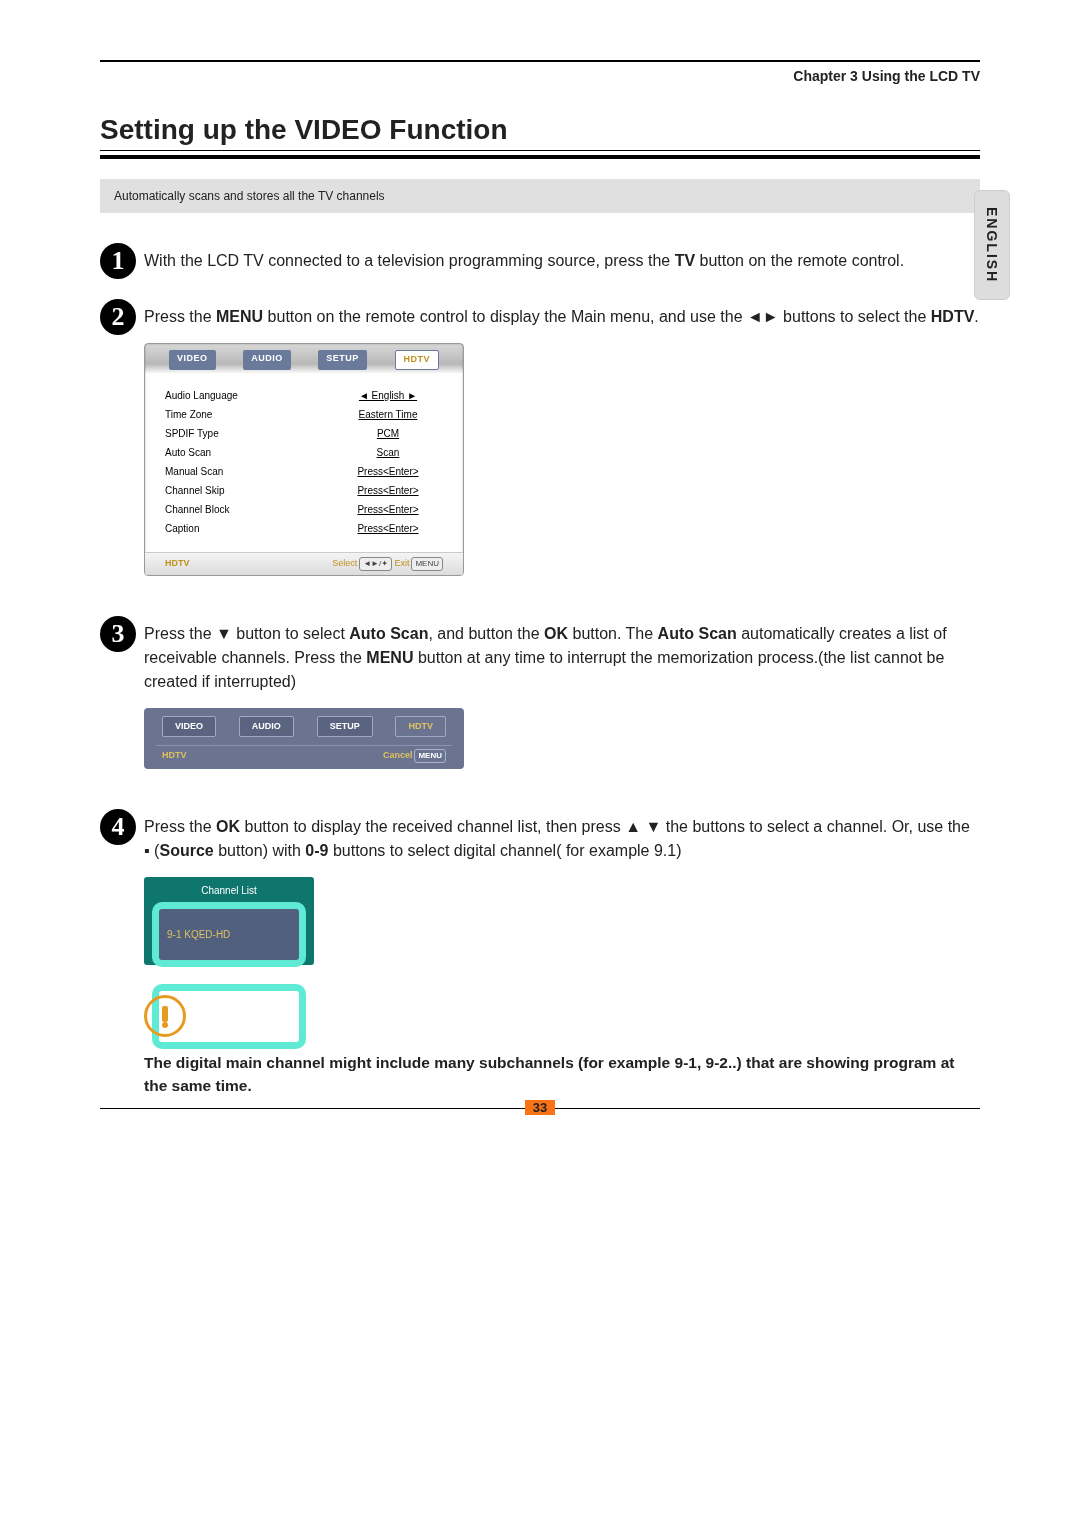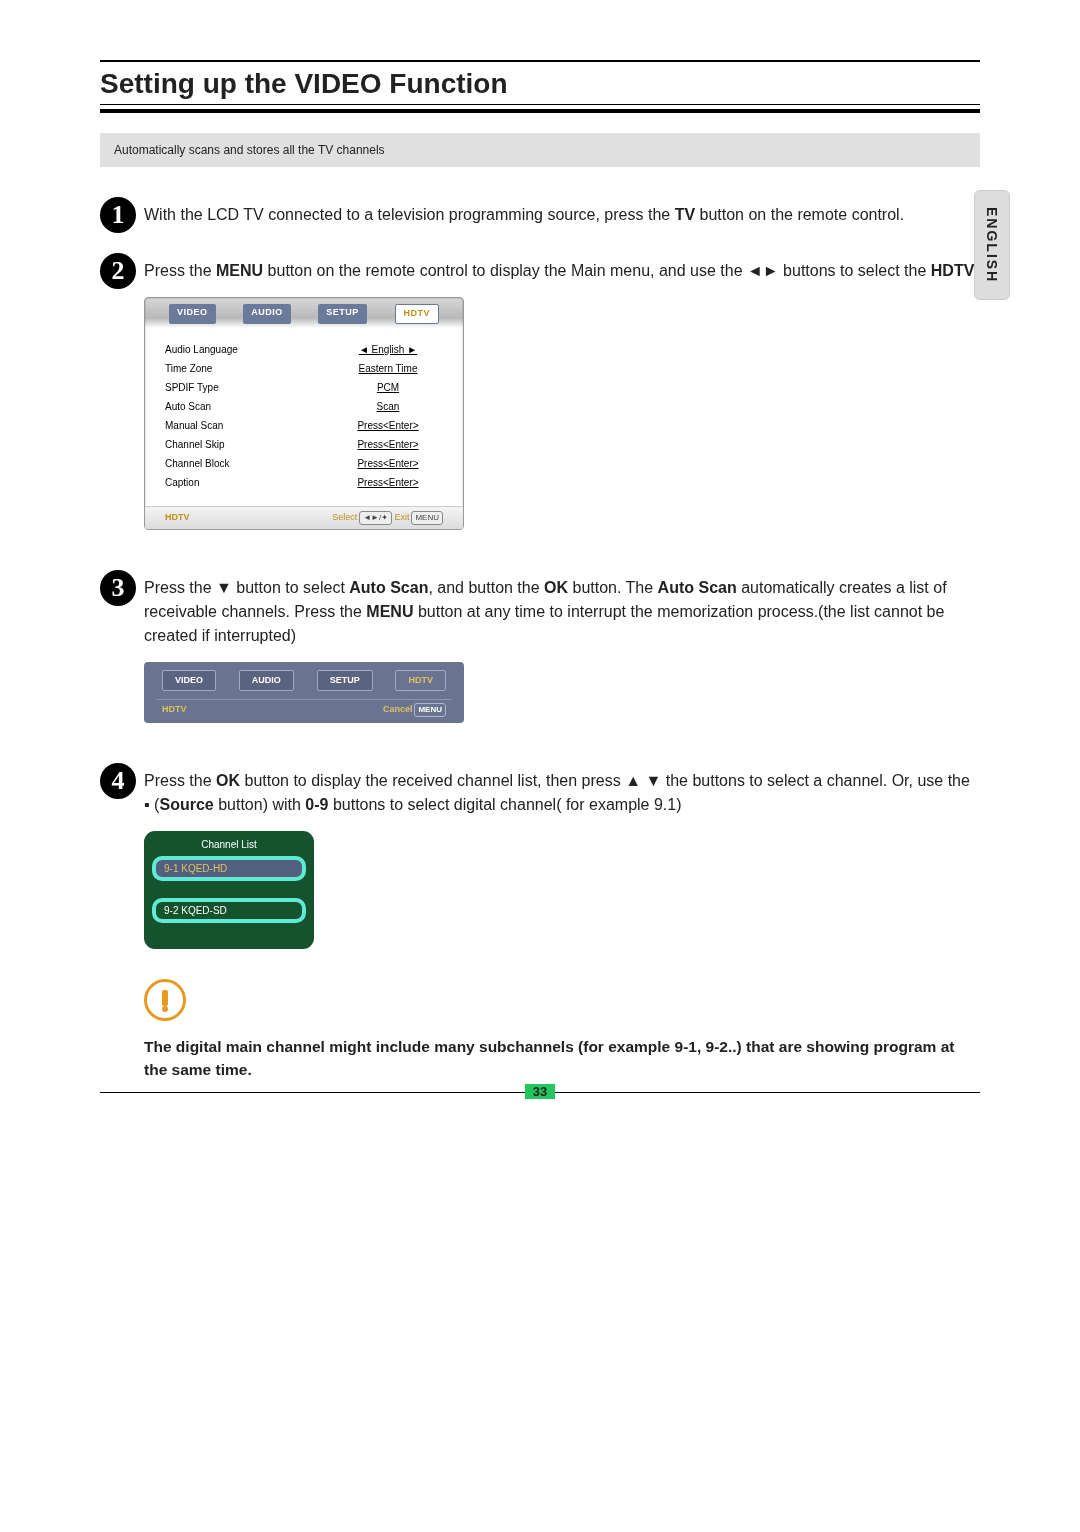--- a/index.html
+++ b/index.html
@@ -203,32 +203,32 @@
   font-size: 8px;
   color: #fff;
   border-radius: 3px;
   margin-left: 2px;
 }
 
 
 .clist {
   margin: 14px 0 30px 0;
   width: 170px;
-  height: 118px;
-  background: #14532d;
-  color: #fff;
-  border-radius: 11px;
+  height: 88px;
+  background: #0f766e;
+  color: #fff;
+  border-radius: 3px;
   padding: 6px 8px;
   font-size: 10px;
 }
 .clist-title { text-align:center; color:#fff; font-size:10px; margin-bottom:4px;}
 .clist-row {
-  border: 4px solid #5eead4;
+  border: 7px solid #5eead4;
   border-radius: 10px;
-  padding: 1px 8px;
+  padding: 18px 8px;
   margin-bottom: 17px;
   font-size: 10px;
   color:#fff;
 }
 .clist-row.on { background: #526080; color:#dfc060;}
 
 
 .warn {
   display:flex;
   gap: 14px;
@@ -266,34 +266,35 @@
 .footer-line {
   margin-top: 10px;
   border-top: 1px solid #000;
   display:flex;
   justify-content:center;
   align-items:center;
   padding-top:0;
   position:relative;
 }
 .footer-line .pg {
-  background:#22c55e;
+  background:#f97316;
   font-size:13px;
   font-weight:bold;
   padding:0 8px;
   position:relative;
   top:-9px;
 }
 </style>
 </head>
 <body>
 
 <div class="page">
 
   <div class="header-line"></div>
+  <div class="chapter">Chapter 3 Using the LCD TV</div>
 
   <div class="side-tab">
     <span>ENGLISH</span>
   </div>
 
   <h1 class="title">Setting up the VIDEO Function</h1>
   <div class="thin-line"></div>
   <div class="thick-line"></div>
 
   <div class="intro">Automatically scans and stores all the TV channels</div>

